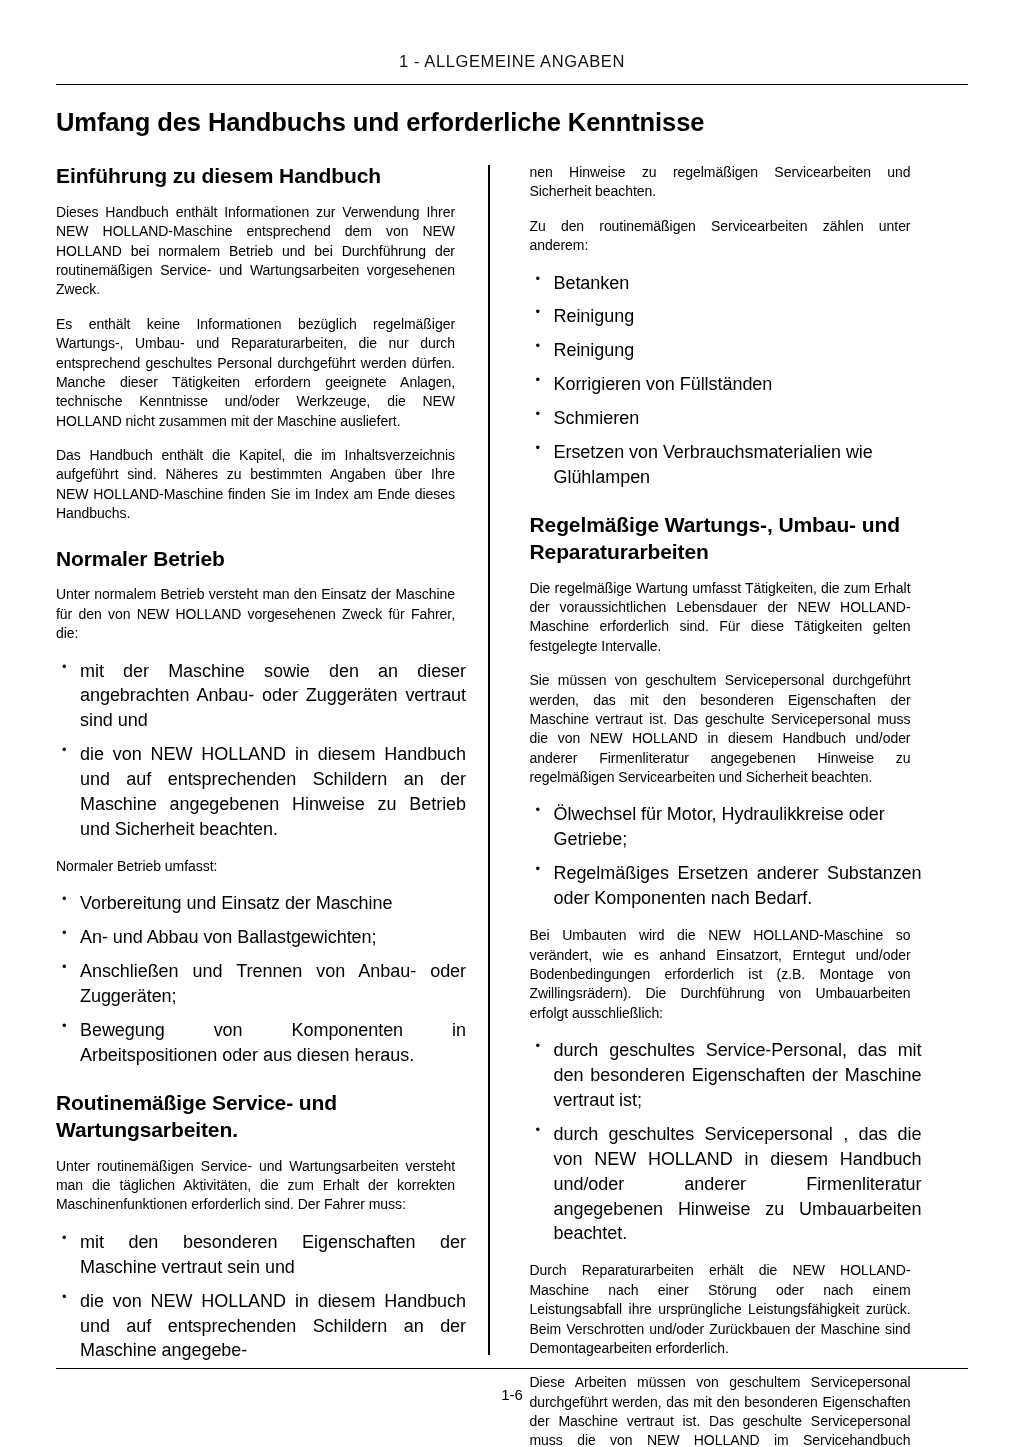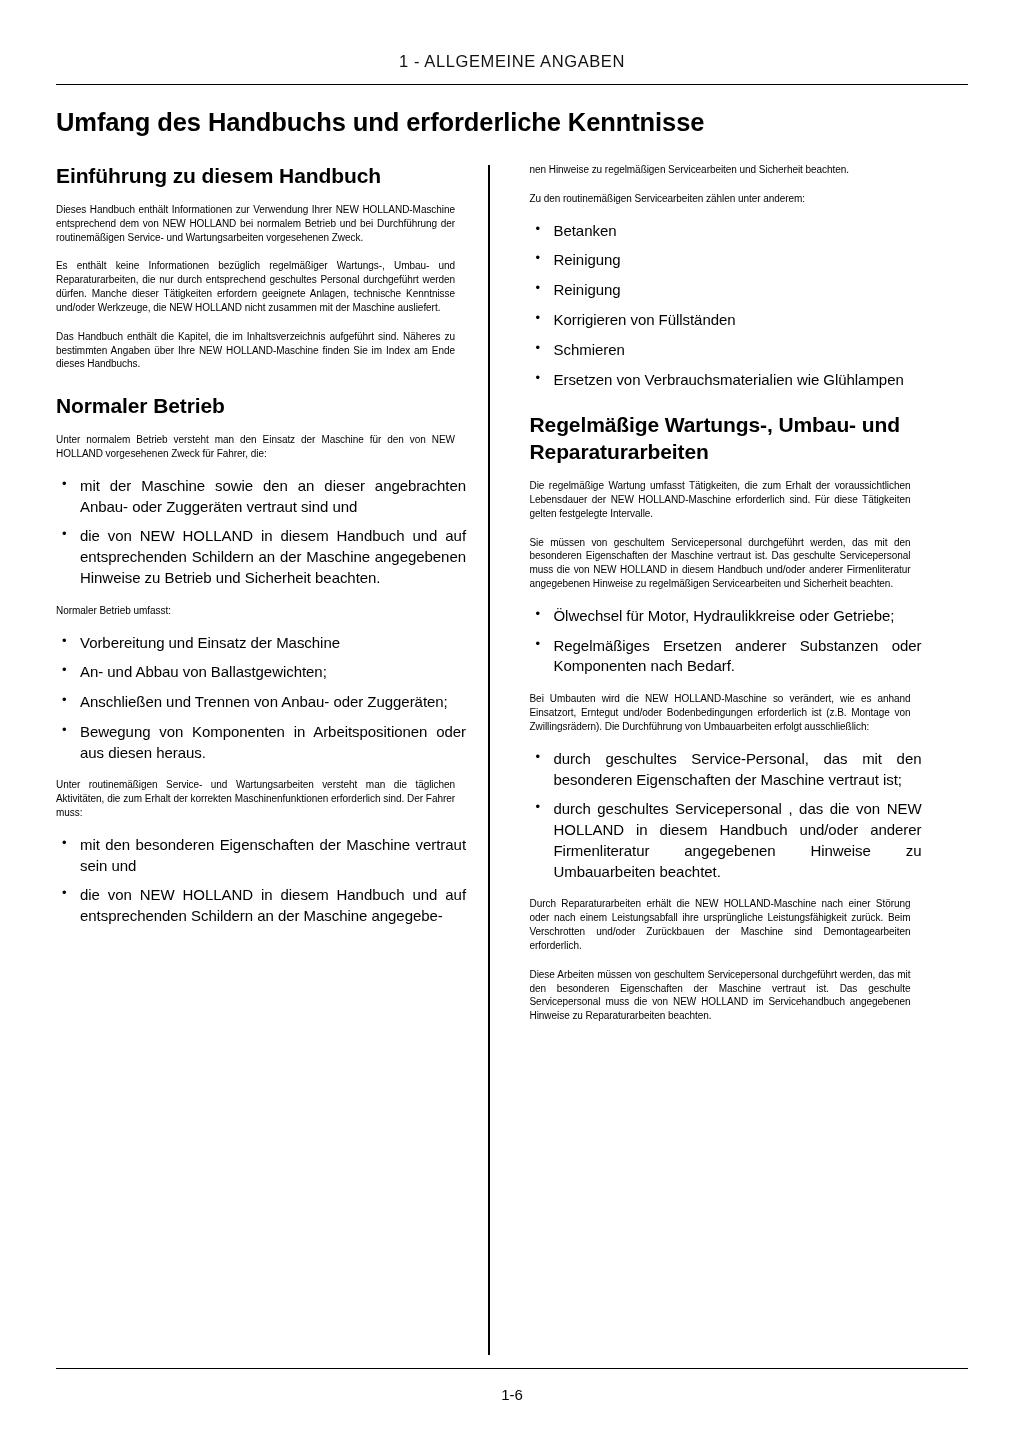--- a/index.html
+++ b/index.html
@@ -85,37 +85,37 @@
     font-size: 21px;
     font-weight: bold;
     margin: 0 0 13px 0;
     line-height: 1.28;
     letter-spacing: -0.1px;
   }
   h2.sec.spaced {
     margin-top: 22px;
   }
   p.para {
-    font-size: 10px;
+    font-size: 14px;
     line-height: 1.385;
     margin: 0 11px 15px 0;
     text-align: justify;
     letter-spacing: -0.05px;
   }
   p.para.left {
     text-align: left;
   }
   ul.bullets {
     list-style: none;
     margin: 0 0 15px 0;
     padding: 0;
   }
   ul.bullets li {
     position: relative;
-    font-size: 15px;
+    font-size: 18px;
     line-height: 1.385;
     padding-left: 24px;
     margin-bottom: 9px;
     text-align: justify;
     letter-spacing: -0.05px;
   }
   ul.bullets li.left { text-align: left; }
   ul.bullets li:before {
     content: "\2022";
     position: absolute;
@@ -150,20 +150,21 @@
         <li>die von NEW HOLLAND in diesem Handbuch und auf entsprechenden Schildern an der Maschine angegebenen Hinweise zu Betrieb und Sicherheit beachten.</li>
       </ul>
       <p class="para left">Normaler Betrieb umfasst:</p>
       <ul class="bullets">
         <li class="left">Vorbereitung und Einsatz der Maschine</li>
         <li class="left">An- und Abbau von Ballastgewichten;</li>
         <li>Anschließen und Trennen von Anbau- oder Zuggeräten;</li>
         <li>Bewegung von Komponenten in Arbeitspositionen oder aus diesen heraus.</li>
       </ul>
 
+      <h2 class="sec spaced">Routinemäßige Service- und Wartungsarbeiten.</h2>
       <p class="para">Unter routinemäßigen Service- und Wartungsarbeiten versteht man die täglichen Aktivitäten, die zum Erhalt der korrekten Maschinenfunktionen erforderlich sind. Der Fahrer muss:</p>
       <ul class="bullets">
         <li>mit den besonderen Eigenschaften der Maschine vertraut sein und</li>
         <li>die von NEW HOLLAND in diesem Handbuch und auf entsprechenden Schildern an der Maschine angegebe-</li>
       </ul>
     </div>
 
     <div class="divider"></div>
 
     <div class="col col-right">

